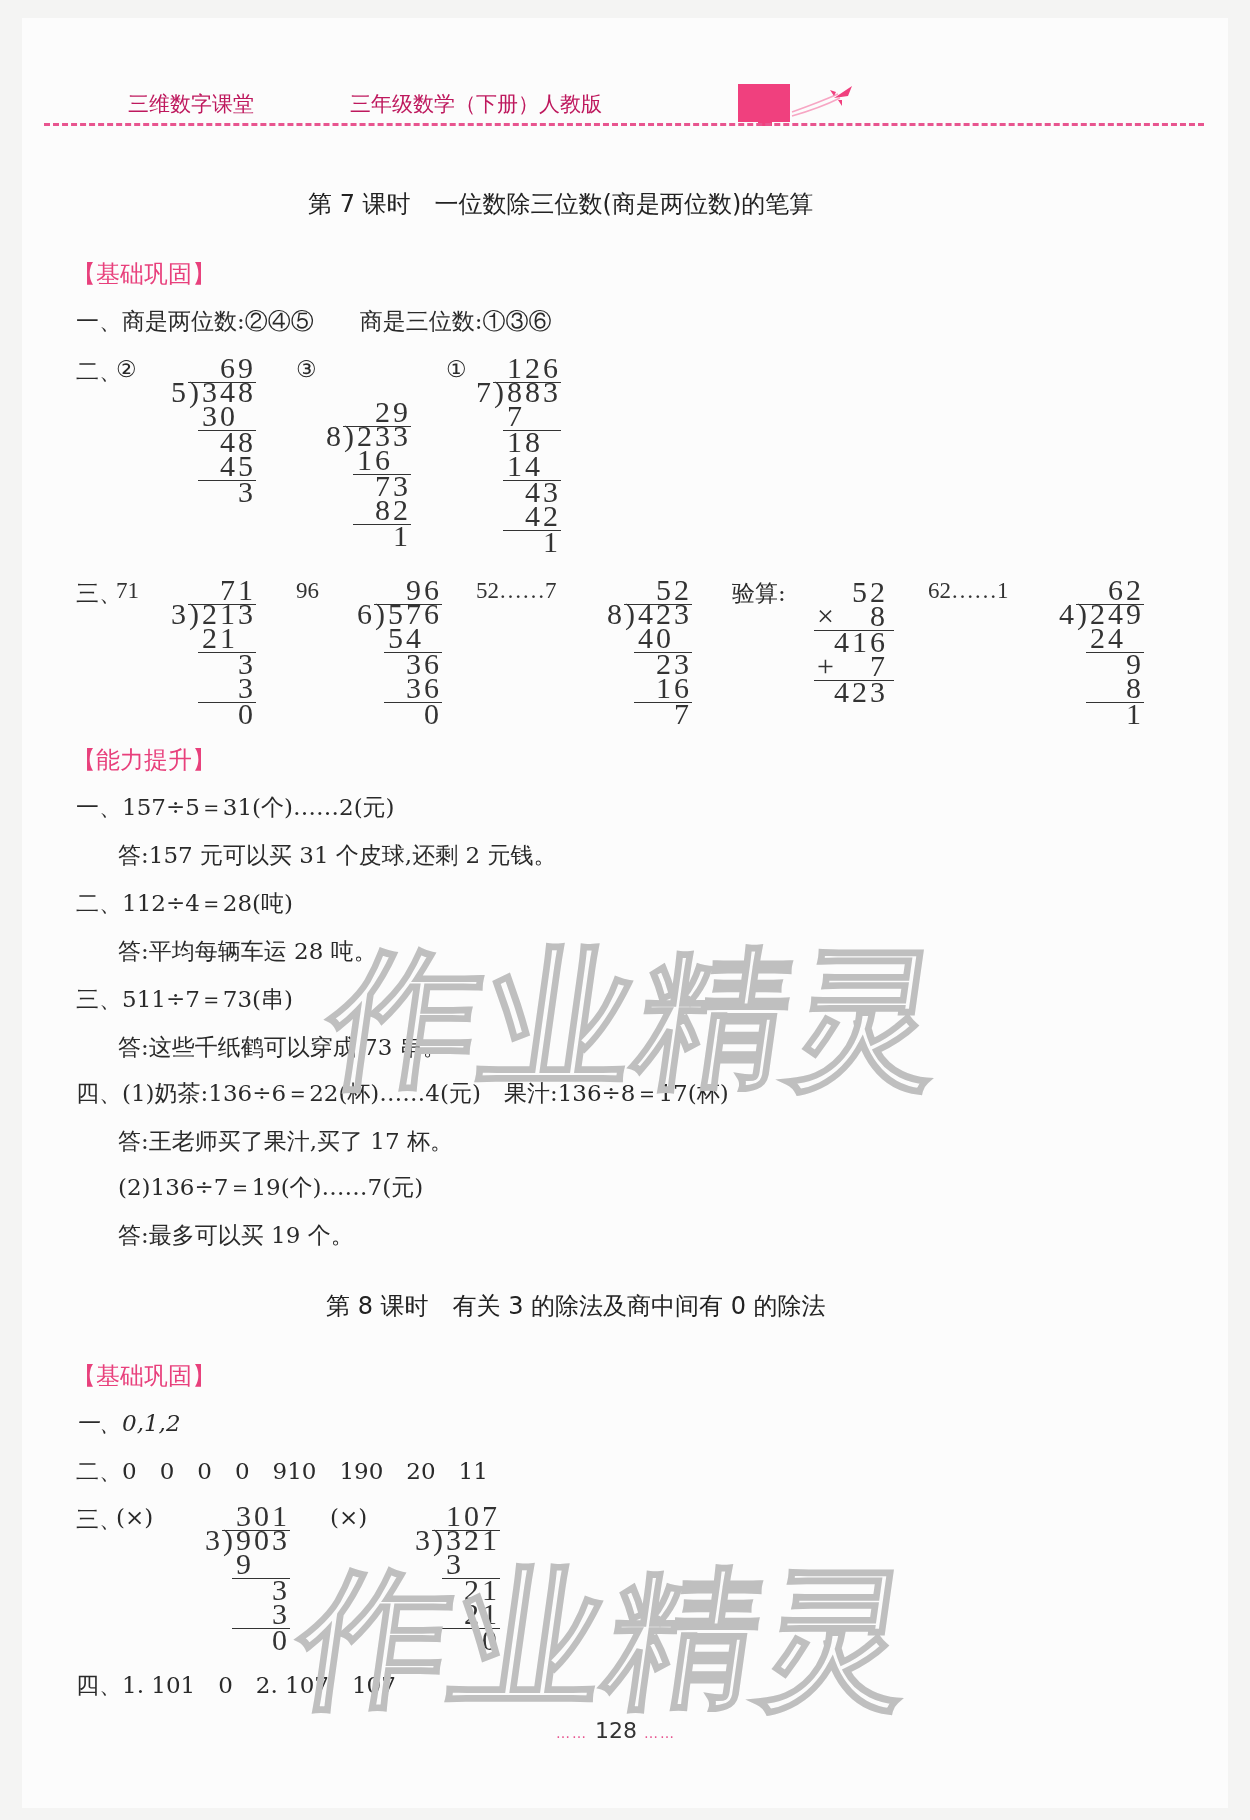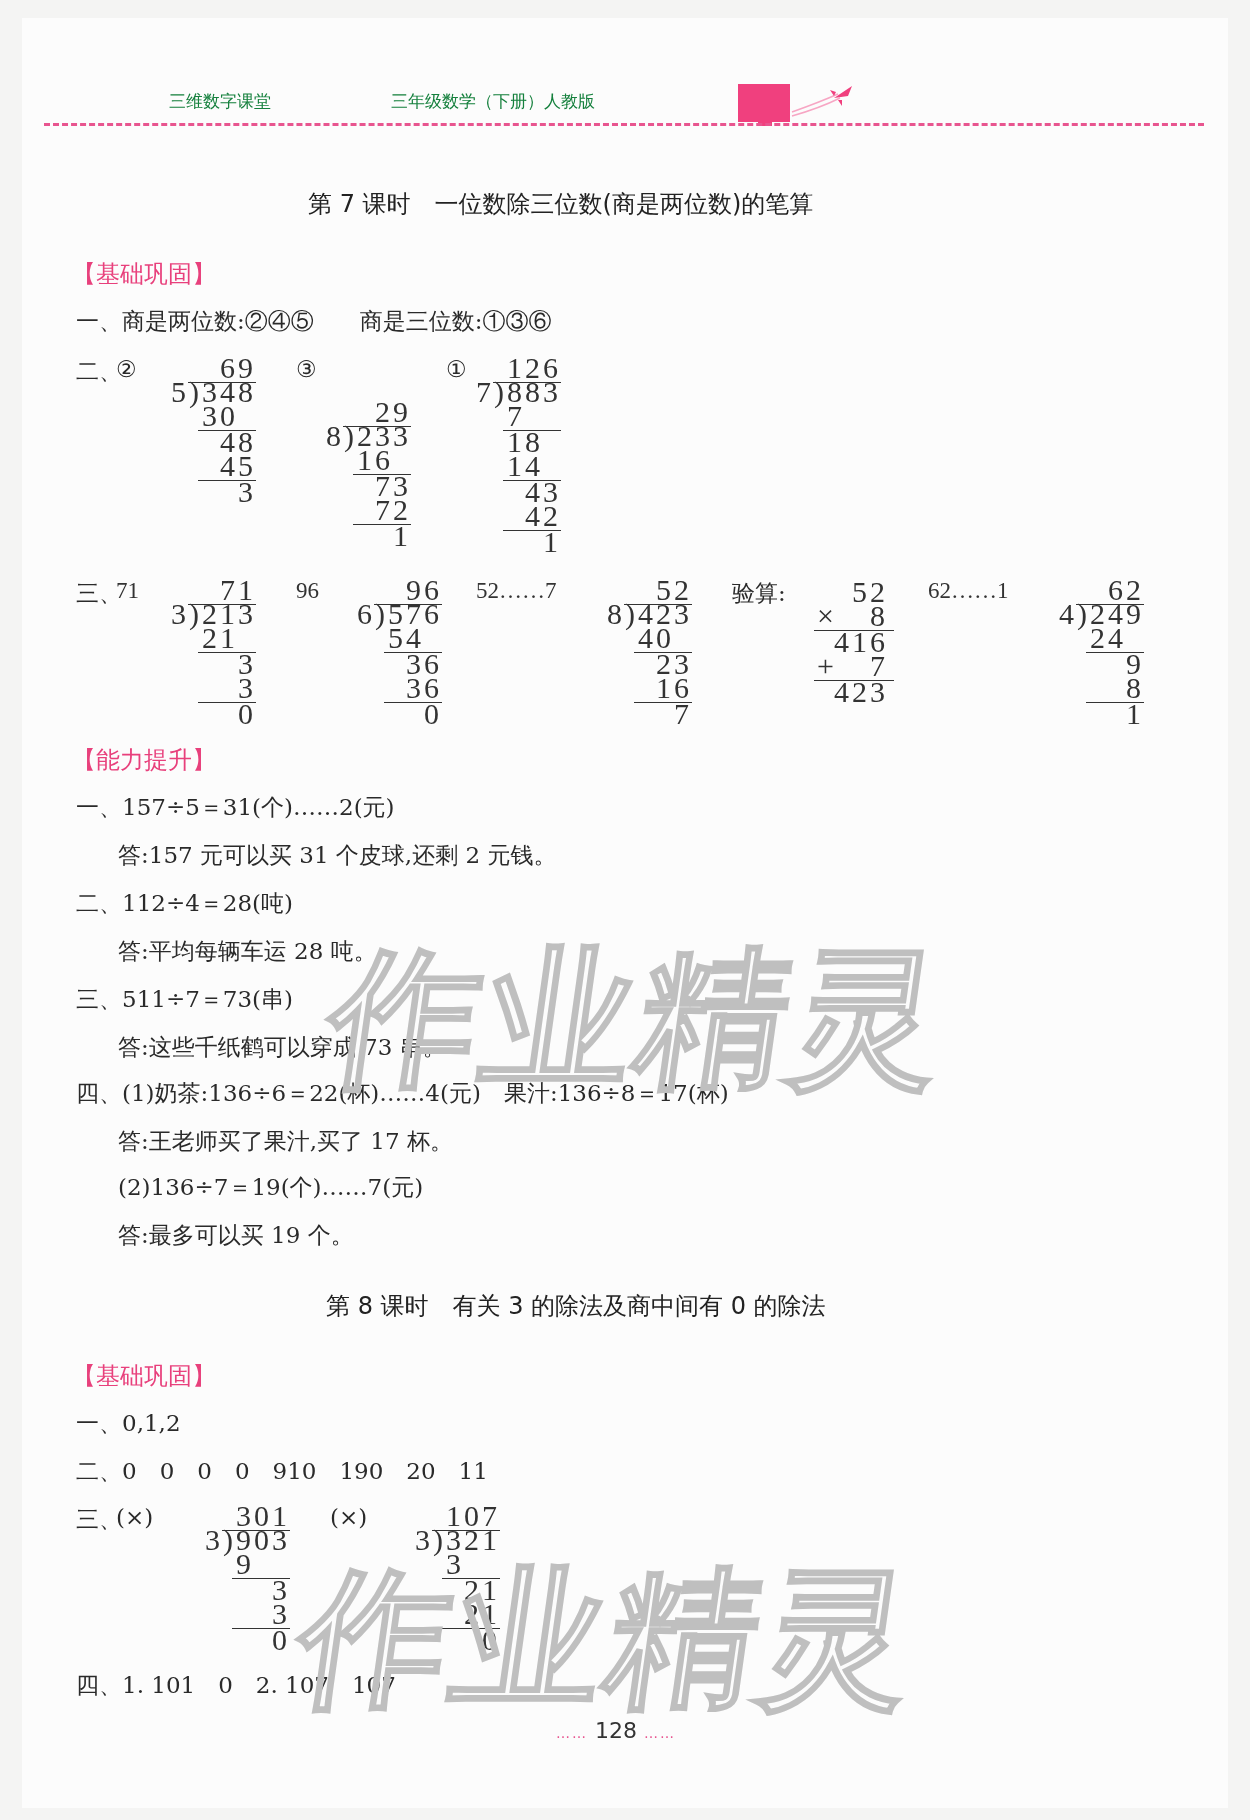--- a/index.html
+++ b/index.html
@@ -1,20 +1,20 @@
 <!DOCTYPE html>
 <html><head>
 <meta charset="utf-8">
 <style>
   html, body { margin:0; padding:0; }
   body { width:1250px; height:1820px; background:#f4f4f3; position:relative; overflow:hidden;
          font-family:"DejaVu Serif","Liberation Serif",serif; color:#2a2a2a; }
   .page { position:absolute; left:22px; top:18px; width:1206px; height:1790px; background:#fcfcfc; }
   .abs { position:absolute; white-space:nowrap; }
-  .hdr { font-family:"DejaVu Sans","Liberation Sans",sans-serif; font-size:17px; color:#15803d;margin-left:41px; }
+  .hdr { font-family:"DejaVu Sans","Liberation Sans",sans-serif; font-size:21px; color:#be185d; }
   .dash { position:absolute; left:44px; top:123px; width:1160px; height:0; border-top:3px dashed #e8558f; }
   .monitor { position:absolute; left:738px; top:84px; width:52px; height:38px; background:#f0407e; }
   .monitor-base { position:absolute; left:758px; top:120px; width:14px; height:6px; background:#f0407e; }
   .lesson { font-family:"DejaVu Sans","Liberation Sans",sans-serif; font-size:24px; color:#222; }
   .sec { font-family:"DejaVu Sans","Liberation Sans",sans-serif; font-size:24px; color:#e8407c; }
   .ln { font-size:23px; color:#2a2a2a; }
   .num { font-family:"Liberation Serif","DejaVu Serif",serif; font-size:23px; color:#333; }
   .div { position:absolute; font-family:"Liberation Serif",serif; font-size:30px; color:#333; }
   .div .r { position:absolute; right:0; white-space:pre; letter-spacing:3px; line-height:24px; }
   .div .bar { position:absolute; right:0; border-top:1.5px solid #333; }
@@ -59,21 +59,21 @@
   <div class="bar" style="top:124px;width:58px"></div>
   <div class="r" style="top:124px">3</div>
 </div>
 <div class="div" style="left:325px;top:356px;width:86px;height:180px;margin-top:44px;">
   <div class="r" style="top:0">29</div>
   <div class="bar" style="top:26px;width:68px"></div>
   <div class="r" style="top:24px">8)233</div>
   <div class="r" style="top:48px;right:18px">16</div>
   <div class="bar" style="top:74px;width:58px"></div>
   <div class="r" style="top:74px">73</div>
-  <div class="r" style="top:98px">72</div>
+  <div class="r" style="top:98px">82</div>
   <div class="bar" style="top:124px;width:58px"></div>
   <div class="r" style="top:124px">1</div>
 </div>
 <div class="div" style="left:475px;top:356px;width:86px;height:230px;">
   <div class="r" style="top:0">126</div>
   <div class="bar" style="top:26px;width:68px"></div>
   <div class="r" style="top:24px">7)883</div>
   <div class="r" style="top:48px;right:36px">7</div>
   <div class="bar" style="top:74px;width:58px"></div>
   <div class="r" style="top:74px;right:18px">18</div>
@@ -153,21 +153,21 @@
 <div class="abs ln" style="left:118px;top:936px;">答:平均每辆车运 28 吨。</div>
 <div class="abs ln" style="left:76px;top:984px;">三、511÷7＝73(串)</div>
 <div class="abs ln" style="left:118px;top:1032px;">答:这些千纸鹤可以穿成 73 串。</div>
 <div class="abs ln" style="left:76px;top:1078px;">四、(1)奶茶:136÷6＝22(杯)……4(元)　果汁:136÷8＝17(杯)</div>
 <div class="abs ln" style="left:118px;top:1126px;">答:王老师买了果汁,买了 17 杯。</div>
 <div class="abs ln" style="left:118px;top:1172px;">(2)136÷7＝19(个)……7(元)</div>
 <div class="abs ln" style="left:118px;top:1220px;">答:最多可以买 19 个。</div>
 
 <div class="abs lesson" style="left:326px;top:1290px;">第 8 课时　有关 3 的除法及商中间有 0 的除法</div>
 <div class="abs sec" style="left:72px;top:1360px;">【基础巩固】</div>
-<div class="abs ln" style="left:76px;top:1408px;">一、0,1,2</div>
+<div class="abs ln" style="left:76px;top:1408px;font-style:italic;">一、0,1,2</div>
 <div class="abs ln" style="left:76px;top:1456px;">二、0　0　0　0　910　190　20　11</div>
 <div class="abs ln" style="left:76px;top:1504px;">三、</div>
 <div class="abs ln" style="left:116px;top:1504px;">(×)</div>
 <div class="abs ln" style="left:330px;top:1504px;">(×)</div>
 <div class="div" style="left:204px;top:1504px;width:86px;height:160px;">
   <div class="r" style="top:0">301</div>
   <div class="bar" style="top:26px;width:68px"></div>
   <div class="r" style="top:24px">3)903</div>
   <div class="r" style="top:48px;right:36px">9</div>
   <div class="bar" style="top:74px;width:58px"></div>

